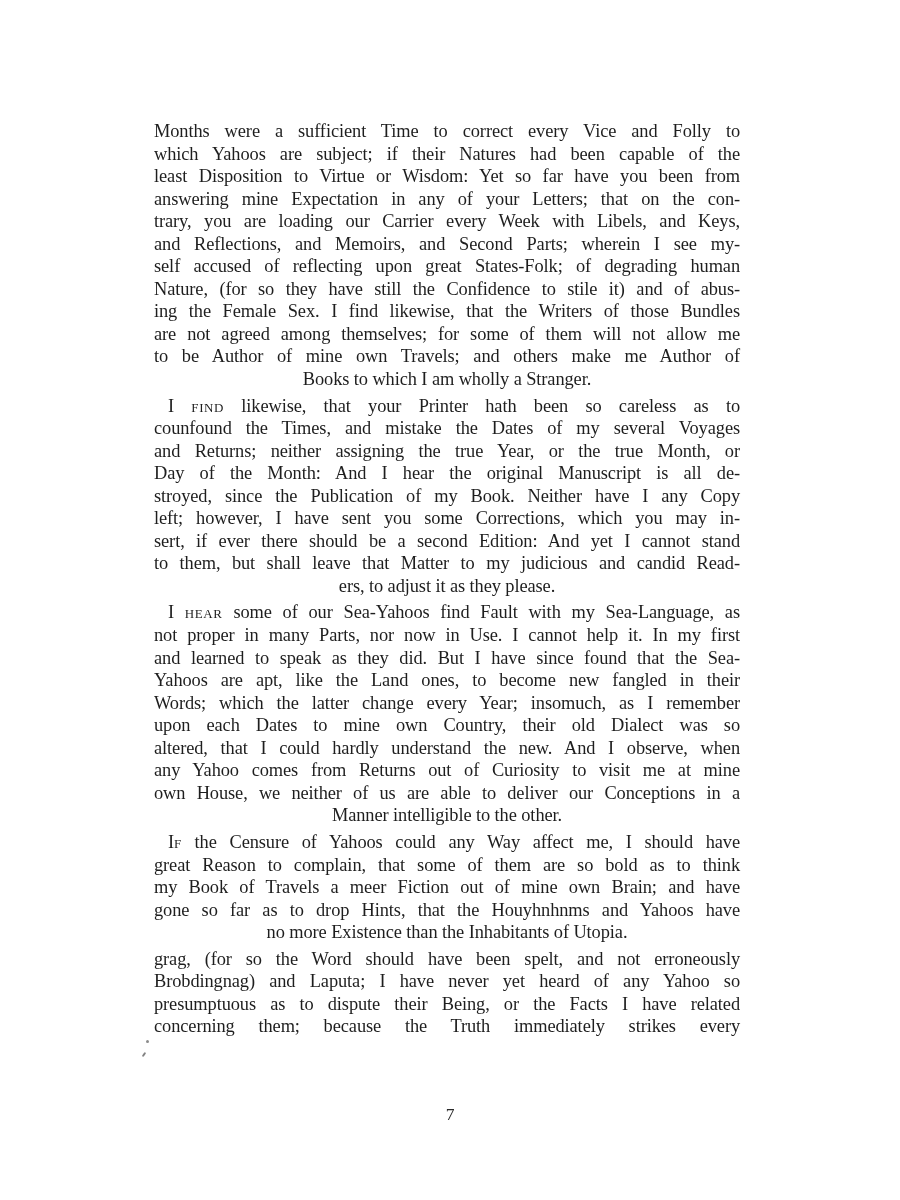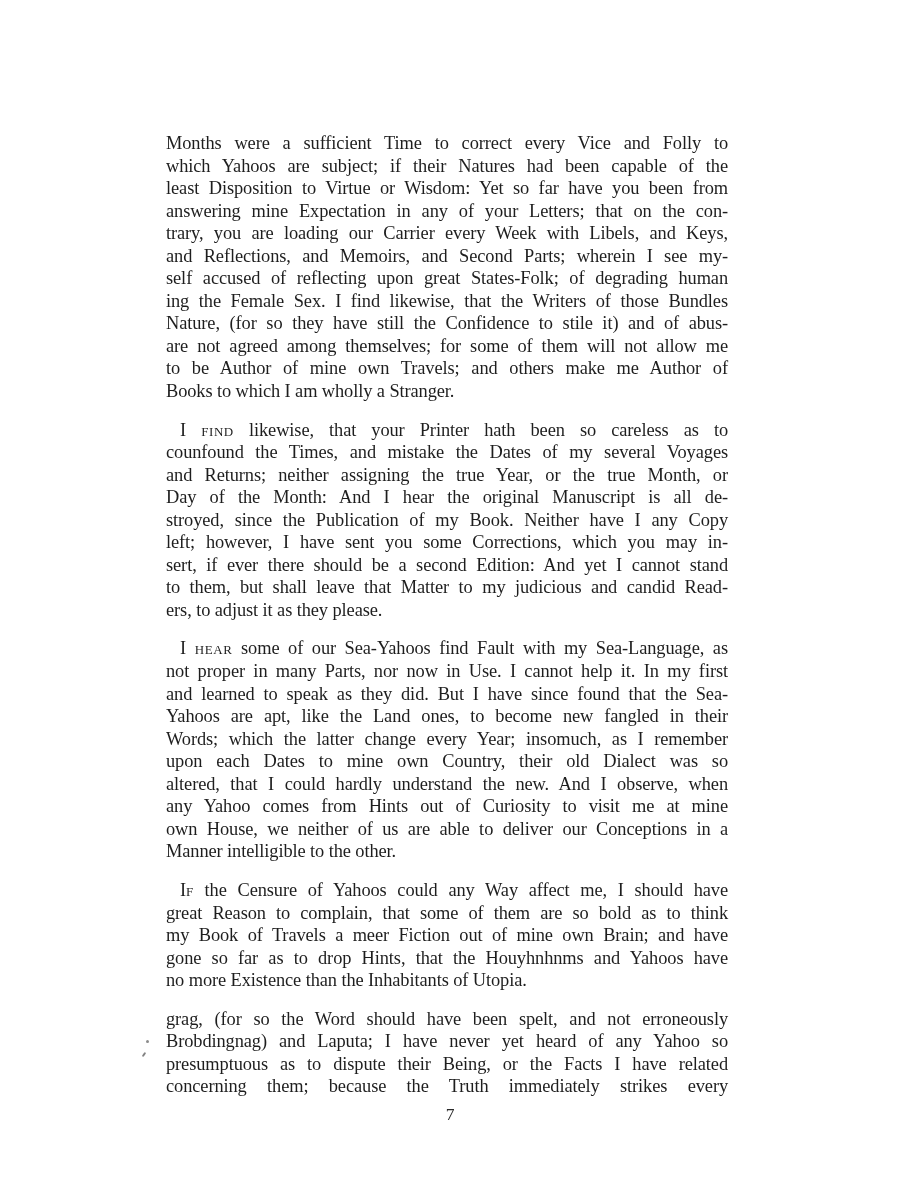--- a/index.html
+++ b/index.html
@@ -19,23 +19,23 @@
   .text-block {
     position: absolute;
     left: 150px;
     top: 116px;
     width: 594px;
     font-size: 18.4px;
     line-height: 22.55px;
     letter-spacing: -0.1px;
     text-rendering: optimizeLegibility;
   }
-  .para { margin: 16px; padding: 0; }
+  .para { margin: 4px; padding: 0; }
   .line {
-    text-align: left;
+    text-align: center;
     height: 22.55px;
   }
   .line.just {
     text-align: justify;
     text-align-last: justify;
     text-justify: inter-word;
   }
   .ind { text-indent: 14px; }
   .i { }
   .sc { font-variant: small-caps; letter-spacing: 0.6px; }
@@ -62,22 +62,22 @@
 <div class="page">
   <div class="text-block" id="text-block">
       <div class="para">
         <div class="line just" style=""><span>Months were a sufficient Time to correct every Vice and Folly to</span></div>
         <div class="line just" style=""><span>which </span><span class="i">Yahoos</span><span> are subject; if their Natures had been capable of the</span></div>
         <div class="line just" style=""><span>least Disposition to Virtue or Wisdom: Yet so far have you been from</span></div>
         <div class="line just" style=""><span>answering mine Expectation in any of your Letters; that on the con-</span></div>
         <div class="line just" style=""><span>trary, you are loading our Carrier every Week with Libels, and Keys,</span></div>
         <div class="line just" style=""><span>and Reflections, and Memoirs, and Second Parts; wherein I see my-</span></div>
         <div class="line just" style=""><span>self accused of reflecting upon great States-Folk; of degrading human</span></div>
+        <div class="line just" style=""><span>Nature, (for so they have still the Confidence to stile it) and of abus-</span></div>
         <div class="line just" style=""><span>ing the Female Sex. I find likewise, that the Writers of those Bundles</span></div>
-        <div class="line just" style=""><span>Nature, (for so they have still the Confidence to stile it) and of abus-</span></div>
         <div class="line just" style=""><span>are not agreed among themselves; for some of them will not allow me</span></div>
         <div class="line just" style=""><span>to be Author of mine own Travels; and others make me Author of</span></div>
         <div class="line" style=""><span>Books to which I am wholly a Stranger.</span></div>
       </div>
       <div class="para">
         <div class="line just ind" style=""><span>I </span><span class="sc">find</span><span> likewise, that your Printer hath been so careless as to</span></div>
         <div class="line just" style=""><span>counfound the Times, and mistake the Dates of my several Voyages</span></div>
         <div class="line just" style=""><span>and Returns; neither assigning the true Year, or the true Month, or</span></div>
         <div class="line just" style=""><span>Day of the Month: And I hear the original Manuscript is all de-</span></div>
         <div class="line just" style=""><span>stroyed, since the Publication of my Book. Neither have I any Copy</span></div>
@@ -87,21 +87,21 @@
         <div class="line" style=""><span>ers, to adjust it as they please.</span></div>
       </div>
       <div class="para">
         <div class="line just ind" style=""><span>I </span><span class="sc">hear</span><span> some of our Sea-</span><span class="i">Yahoos</span><span> find Fault with my Sea-Language, as</span></div>
         <div class="line just" style=""><span>not proper in many Parts, nor now in Use. I cannot help it. In my first</span></div>
         <div class="line just" style=""><span>and learned to speak as they did. But I have since found that the Sea-</span></div>
         <div class="line just" style=""><span class="i">Yahoos</span><span> are apt, like the Land ones, to become new fangled in their</span></div>
         <div class="line just" style=""><span>Words; which the latter change every Year; insomuch, as I remember</span></div>
         <div class="line just" style=""><span>upon each Dates to mine own Country, their old Dialect was so</span></div>
         <div class="line just" style=""><span>altered, that I could hardly understand the new. And I observe, when</span></div>
-        <div class="line just" style=""><span>any </span><span class="i">Yahoo</span><span> comes from </span><span class="i">Hints</span><span> out of Curiosity to visit me at mine</span></div>
+        <div class="line just" style=""><span>any </span><span class="i">Yahoo</span><span> comes from </span><span class="i">Returns</span><span> out of Curiosity to visit me at mine</span></div>
         <div class="line just" style=""><span>own House, we neither of us are able to deliver our Conceptions in a</span></div>
         <div class="line" style=""><span>Manner intelligible to the other.</span></div>
       </div>
       <div class="para">
         <div class="line just ind" style=""><span>I</span><span class="sc">f</span><span> the Censure of </span><span class="i">Yahoos</span><span> could any Way affect me, I should have</span></div>
         <div class="line just" style=""><span>great Reason to complain, that some of them are so bold as to think</span></div>
         <div class="line just" style=""><span>my Book of Travels a meer Fiction out of mine own Brain; and have</span></div>
         <div class="line just" style=""><span>gone so far as to drop Hints, that the </span><span class="i">Houyhnhnms</span><span> and </span><span class="i">Yahoos</span><span> have</span></div>
         <div class="line" style=""><span>no more Existence than the Inhabitants of </span><span class="i">Utopia</span><span>.</span></div>
       </div>

